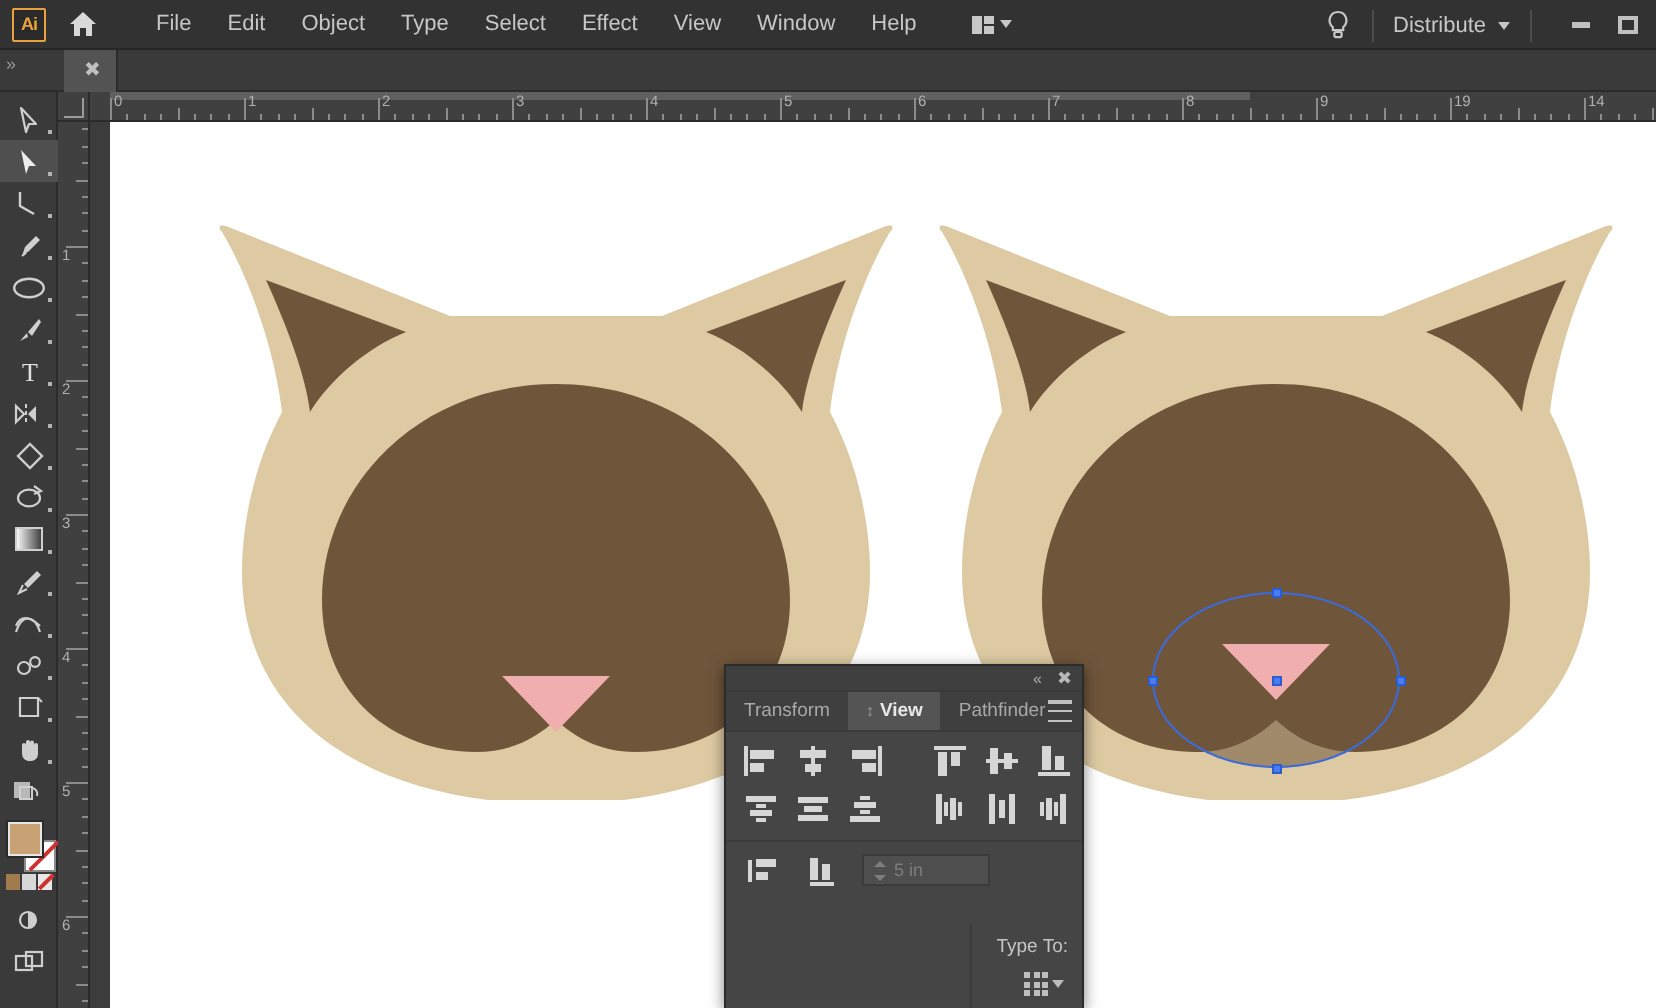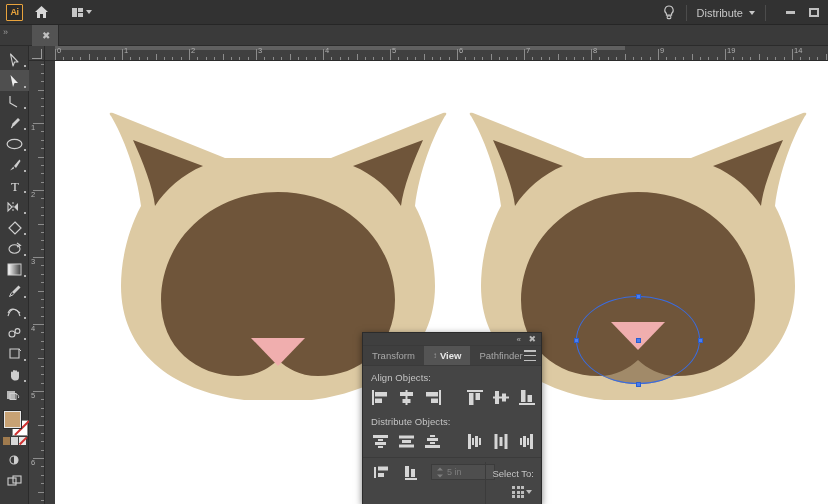--- a/index.html
+++ b/index.html
@@ -238,20 +238,31 @@
 <body>
 
 <div class="app">
 
   <div class="menubar">
     <div class="ai-logo">Ai</div>
     <div class="home-icon">
       <svg width="15" height="14" viewBox="0 0 15 14">
           <path d="M7.5 1 L14 7 L12 7 L12 13 L9 13 L9 9 L6 9 L6 13 L3 13 L3 7 L1 7 Z" fill="#d8d8d8"></path>
         </svg>
+    </div>
+    <div class="menu-items">
+      <div class="menu-item">File</div>
+      <div class="menu-item">Edit</div>
+      <div class="menu-item">Object</div>
+      <div class="menu-item">Type</div>
+      <div class="menu-item">Select</div>
+      <div class="menu-item">Effect</div>
+      <div class="menu-item">View</div>
+      <div class="menu-item">Window</div>
+      <div class="menu-item">Help</div>
     </div>
     <div class="arrange-btn">
       <span class="arrange-glyph">
         <i class="a"></i>
         <span class="col">
             <i class="b"></i>
             <i class="b"></i>
           </span>
       </span>
       <span class="caret"></span>
@@ -704,21 +715,20 @@
       </div>
       <div class="panel-menu">
           <i></i>
           <i></i>
           <i></i>
         </div>
     </div>
 
     <div class="panel-body">
 
-      <div class="sect-label">Align Objects:</div>
       <div class="btn-row">
         <div class="abtn">
           <svg width="17" height="15" viewBox="0 0 17 15">
             <rect x="0" y="0" width="2" height="15" fill="#d6d6d6"></rect>
             <rect x="3" y="2" width="12" height="4.5" fill="#d6d6d6"></rect>
             <rect x="3" y="8.5" width="7" height="4.5" fill="#d6d6d6"></rect>
           </svg>
         </div>
         <div class="abtn">
           <svg width="17" height="15" viewBox="0 0 17 15">
@@ -750,21 +760,20 @@
         </div>
         <div class="abtn">
           <svg width="16" height="15" viewBox="0 0 16 15">
             <rect x="0" y="13" width="16" height="2" fill="#d6d6d6"></rect>
             <rect x="2" y="0" width="4.5" height="12" fill="#d6d6d6"></rect>
             <rect x="8.5" y="5" width="4.5" height="7" fill="#d6d6d6"></rect>
           </svg>
         </div>
       </div>
 
-      <div class="sect-label" style="padding-top:9px;">Distribute Objects:</div>
       <div class="btn-row">
         <div class="abtn">
           <svg width="17" height="15" viewBox="0 0 17 15">
             <rect x="1" y="1" width="15" height="3" fill="#d6d6d6"></rect>
             <rect x="6" y="5" width="5" height="2" fill="#d6d6d6"></rect>
             <rect x="3" y="8" width="11" height="3" fill="#d6d6d6"></rect>
             <rect x="6" y="12" width="5" height="2" fill="#d6d6d6"></rect>
           </svg>
         </div>
         <div class="abtn">
@@ -827,21 +836,21 @@
         <div class="spc-field">
           <svg width="8" height="11" viewBox="0 0 8 11">
             <path d="M4 0.5 L7 3.5 L1 3.5 Z" fill="#7e7e7e"></path>
             <path d="M4 10.5 L7 7.5 L1 7.5 Z" fill="#7e7e7e"></path>
           </svg>
           <span>5 in</span>
         </div>
       </div>
 
       <div class="vdiv"></div>
-      <div class="alignto-label">Select To:</div>
+      <div class="alignto-label">Type To:</div>
       <div class="alignto-btn">
         <span class="at-grid">
           <i></i>
             <i></i>
             <i></i>
             <i></i>
             <i></i>
             <i></i>
             <i></i>
             <i></i>

